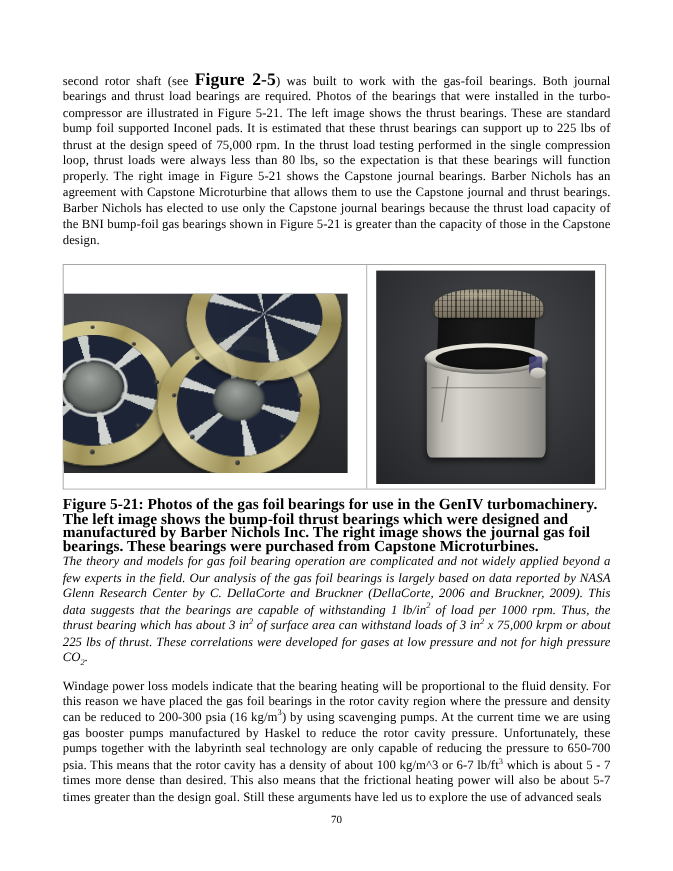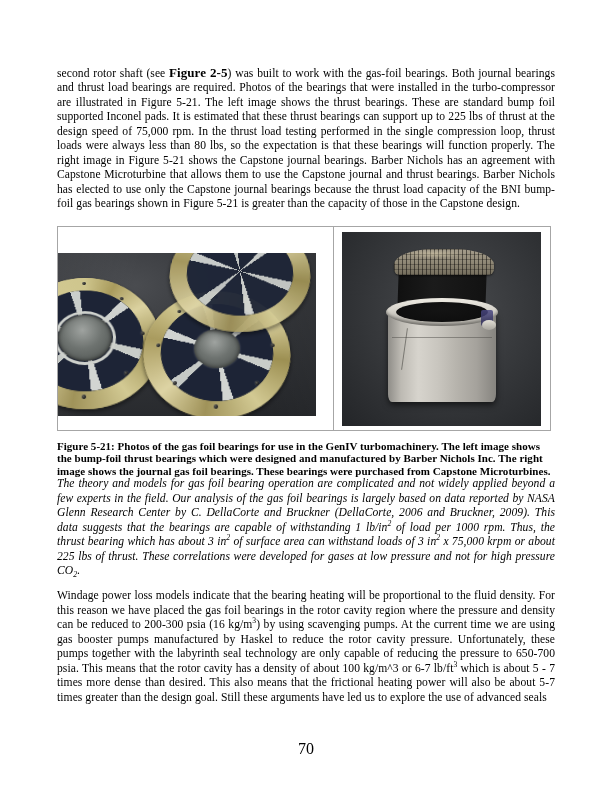--- a/index.html
+++ b/index.html
@@ -41,21 +41,21 @@
     vertical-align: super;
     line-height: 0;
   }
   sub {
     font-size: 0.66em;
     vertical-align: sub;
     line-height: 0;
   }
   .fig-ref-bold {
     font-weight: bold;
-    font-size: 13px;
+    font-size: 16px;
   }
 
   
   .figure-block {
     margin-top: 14px;
     margin-bottom: 0;
   }
   .figure-frame {
     border: 1px solid #a6a6a6;
     width: 494px;
@@ -283,40 +283,40 @@
     top: 88px;
     width: 14px;
     height: 10px;
     border-radius: 50%;
     background: linear-gradient(180deg, #e2dfd6 0%, #a9a69e 100%);
   }
 
   
   .caption {
     margin-top: 9px;
-    font-size: 11px;
+    font-size: 14px;
     line-height: 12.6px;
     font-weight: bold;
     text-align: left;
     width: 498px;
     letter-spacing: 0.002em;
   }
 
   .after-figure {
     margin-top: 22px;
     font-style: italic;
   }
 
   .page-number {
     position: absolute;
     left: 0;
     top: 740px;
     width: 612px;
     text-align: center;
-    font-size: 16px;
+    font-size: 10px;
     font-family: "Liberation Serif", serif;
   }
 </style>
 </head>
 <body>
 
 <div class="page">
   <div class="content">
 
     <p class="body-para"><span>second rotor shaft (see </span><span class="fig-ref-bold">Figure 2-5</span><span>) was built to work with the gas-foil bearings.  Both journal bearings and thrust load bearings are required.  Photos of the bearings that were installed in the turbo-compressor are illustrated in Figure 5-21.  The left image shows the thrust bearings.  These are standard bump foil supported Inconel pads. It is estimated that these thrust bearings can support up to 225 lbs of thrust at the design speed of 75,000 rpm.  In the thrust load testing performed in the single compression loop, thrust loads were always less than 80 lbs, so the expectation is that these bearings will function properly.   The right image in Figure 5-21 shows the Capstone journal bearings.  Barber Nichols has an agreement with Capstone Microturbine that allows them to use the Capstone journal and thrust bearings.  Barber Nichols has elected to use only the Capstone journal bearings because the thrust load capacity of the BNI bump-foil gas bearings shown in Figure 5-21 is greater than the capacity of those in the Capstone design.</span></p>

